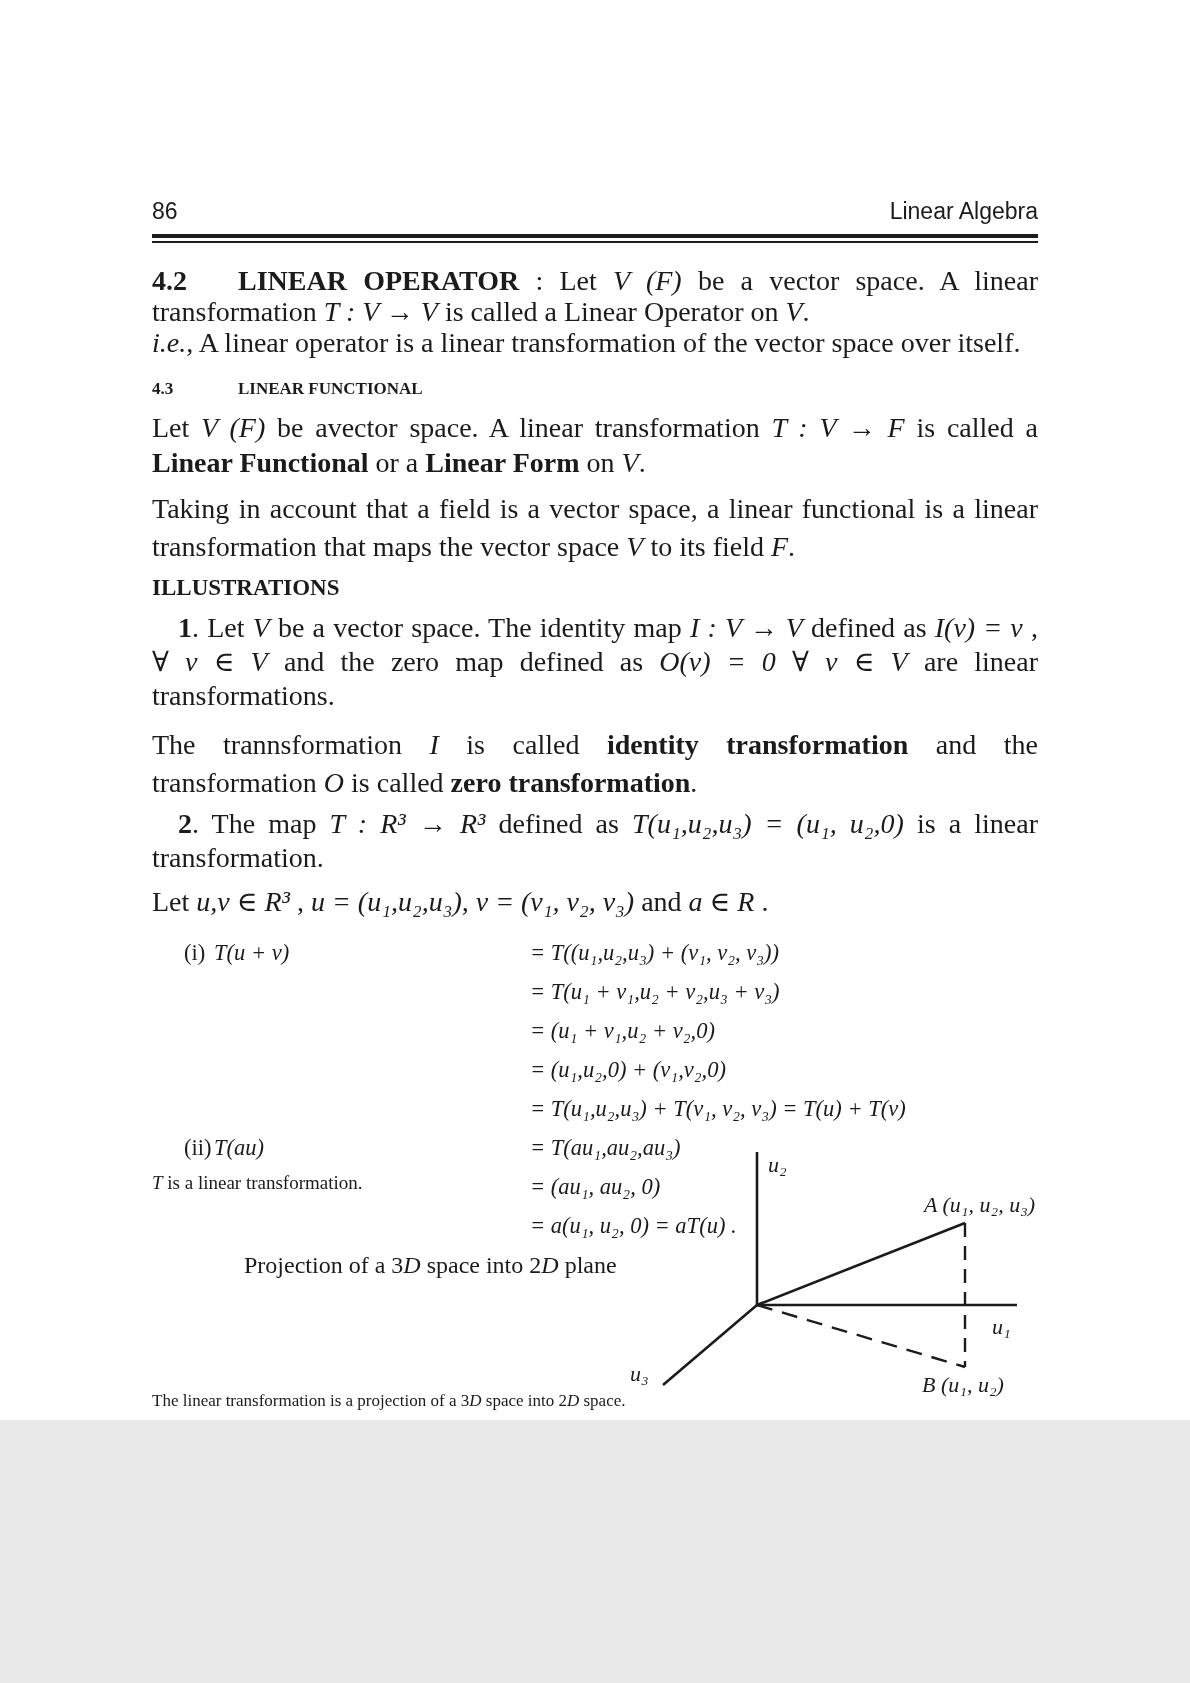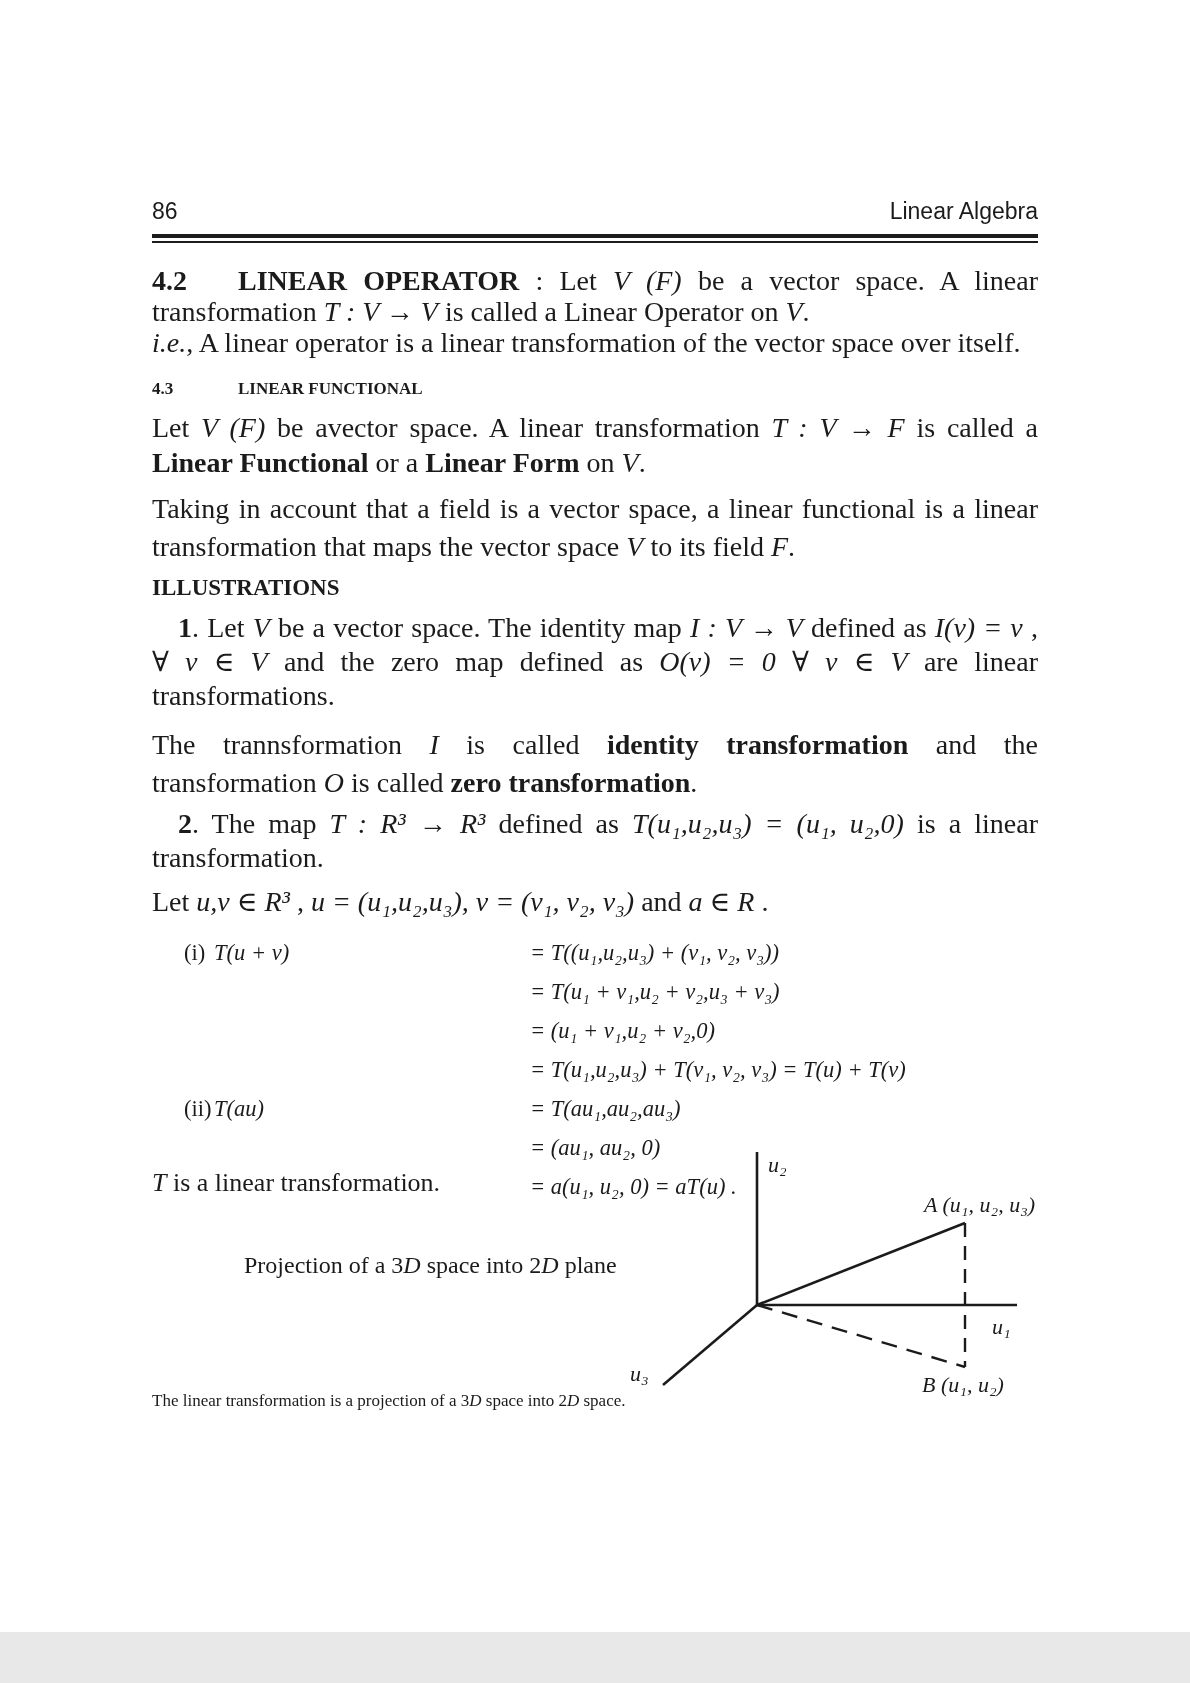--- a/index.html
+++ b/index.html
@@ -1,16 +1,16 @@
 <!DOCTYPE html>
 <html><head>
 <meta charset="utf-8">
 <style>
   html,body{margin:0;padding:0;background:#e8e8e8;}
-  .page{position:relative;width:1190px;height:1632px;background:#ffffff;color:#1b1b1b;
+  .page{position:relative;width:1190px;height:1420px;background:#ffffff;color:#1b1b1b;
         font-family:"Liberation Serif","DejaVu Serif",serif;overflow:hidden;}
   .content{position:absolute;left:152px;top:198px;width:886px;}
 
   .header-row{display:flex;justify-content:space-between;align-items:baseline;
               font-family:"Liberation Sans","DejaVu Sans",sans-serif;font-size:23px;}
   .rule{margin-top:9px;border-top:4px solid #1c1c1c;border-bottom:2px solid #1c1c1c;height:3px;}
 
   p{margin:0;font-size:28px;text-align:justify;}
   .s-b{font-weight:bold;}
   .s-i{font-style:italic;}
@@ -30,21 +30,21 @@
   .p-item2{margin-top:5px;line-height:34px;text-indent:26px;}
   .p-letuv{margin-top:9px;line-height:36px;}
 
   .eq-block{margin-top:13px;}
   .eq-row{display:grid;grid-template-columns:62px 316px 1fr;height:39px;
           font-size:22.5px;line-height:39px;}
   .eq-label{padding-left:32px;}
   .eq-lhs{text-align:left;font-style:italic;}
   .eq-rhs{font-style:italic;white-space:nowrap;}
 
-  .t-linear{position:absolute;left:152px;top:1168px;font-size:26px;line-height:30px;}
+  .t-linear{position:absolute;left:152px;top:1168px;font-size:19px;line-height:30px;}
   .caption{position:absolute;left:244px;top:1250px;font-size:24px;line-height:30px;}
   .bottom-line{position:absolute;left:152px;top:1386px;font-size:17px;line-height:30px;}
 
   .diagram{position:absolute;left:588px;top:1138px;width:472px;height:272px;}
   .diagram text{font-size:22px;font-style:italic;
                 font-family:"Liberation Serif","DejaVu Serif",serif;fill:#1b1b1b;}
 </style>
 </head>
 <body>
 
@@ -89,20 +89,25 @@
         <span class="eq-rhs">= T(u₁ + v₁,u₂ + v₂,u₃ + v₃)</span>
       </div>
       <div class="eq-row">
         <span class="eq-label"></span>
         <span class="eq-lhs"></span>
         <span class="eq-rhs">= (u₁ + v₁,u₂ + v₂,0)</span>
       </div>
       <div class="eq-row">
         <span class="eq-label"></span>
         <span class="eq-lhs"></span>
+        <span class="eq-rhs">= (u₁,u₂,0) + (v₁,v₂,0)</span>
+      </div>
+      <div class="eq-row">
+        <span class="eq-label"></span>
+        <span class="eq-lhs"></span>
         <span class="eq-rhs">= T(u₁,u₂,u₃) + T(v₁, v₂, v₃) = T(u) + T(v)</span>
       </div>
       <div class="eq-row">
         <span class="eq-label">(ii)</span>
         <span class="eq-lhs">T(au) </span>
         <span class="eq-rhs">= T(au₁,au₂,au₃)</span>
       </div>
       <div class="eq-row">
         <span class="eq-label"></span>
         <span class="eq-lhs"></span>

